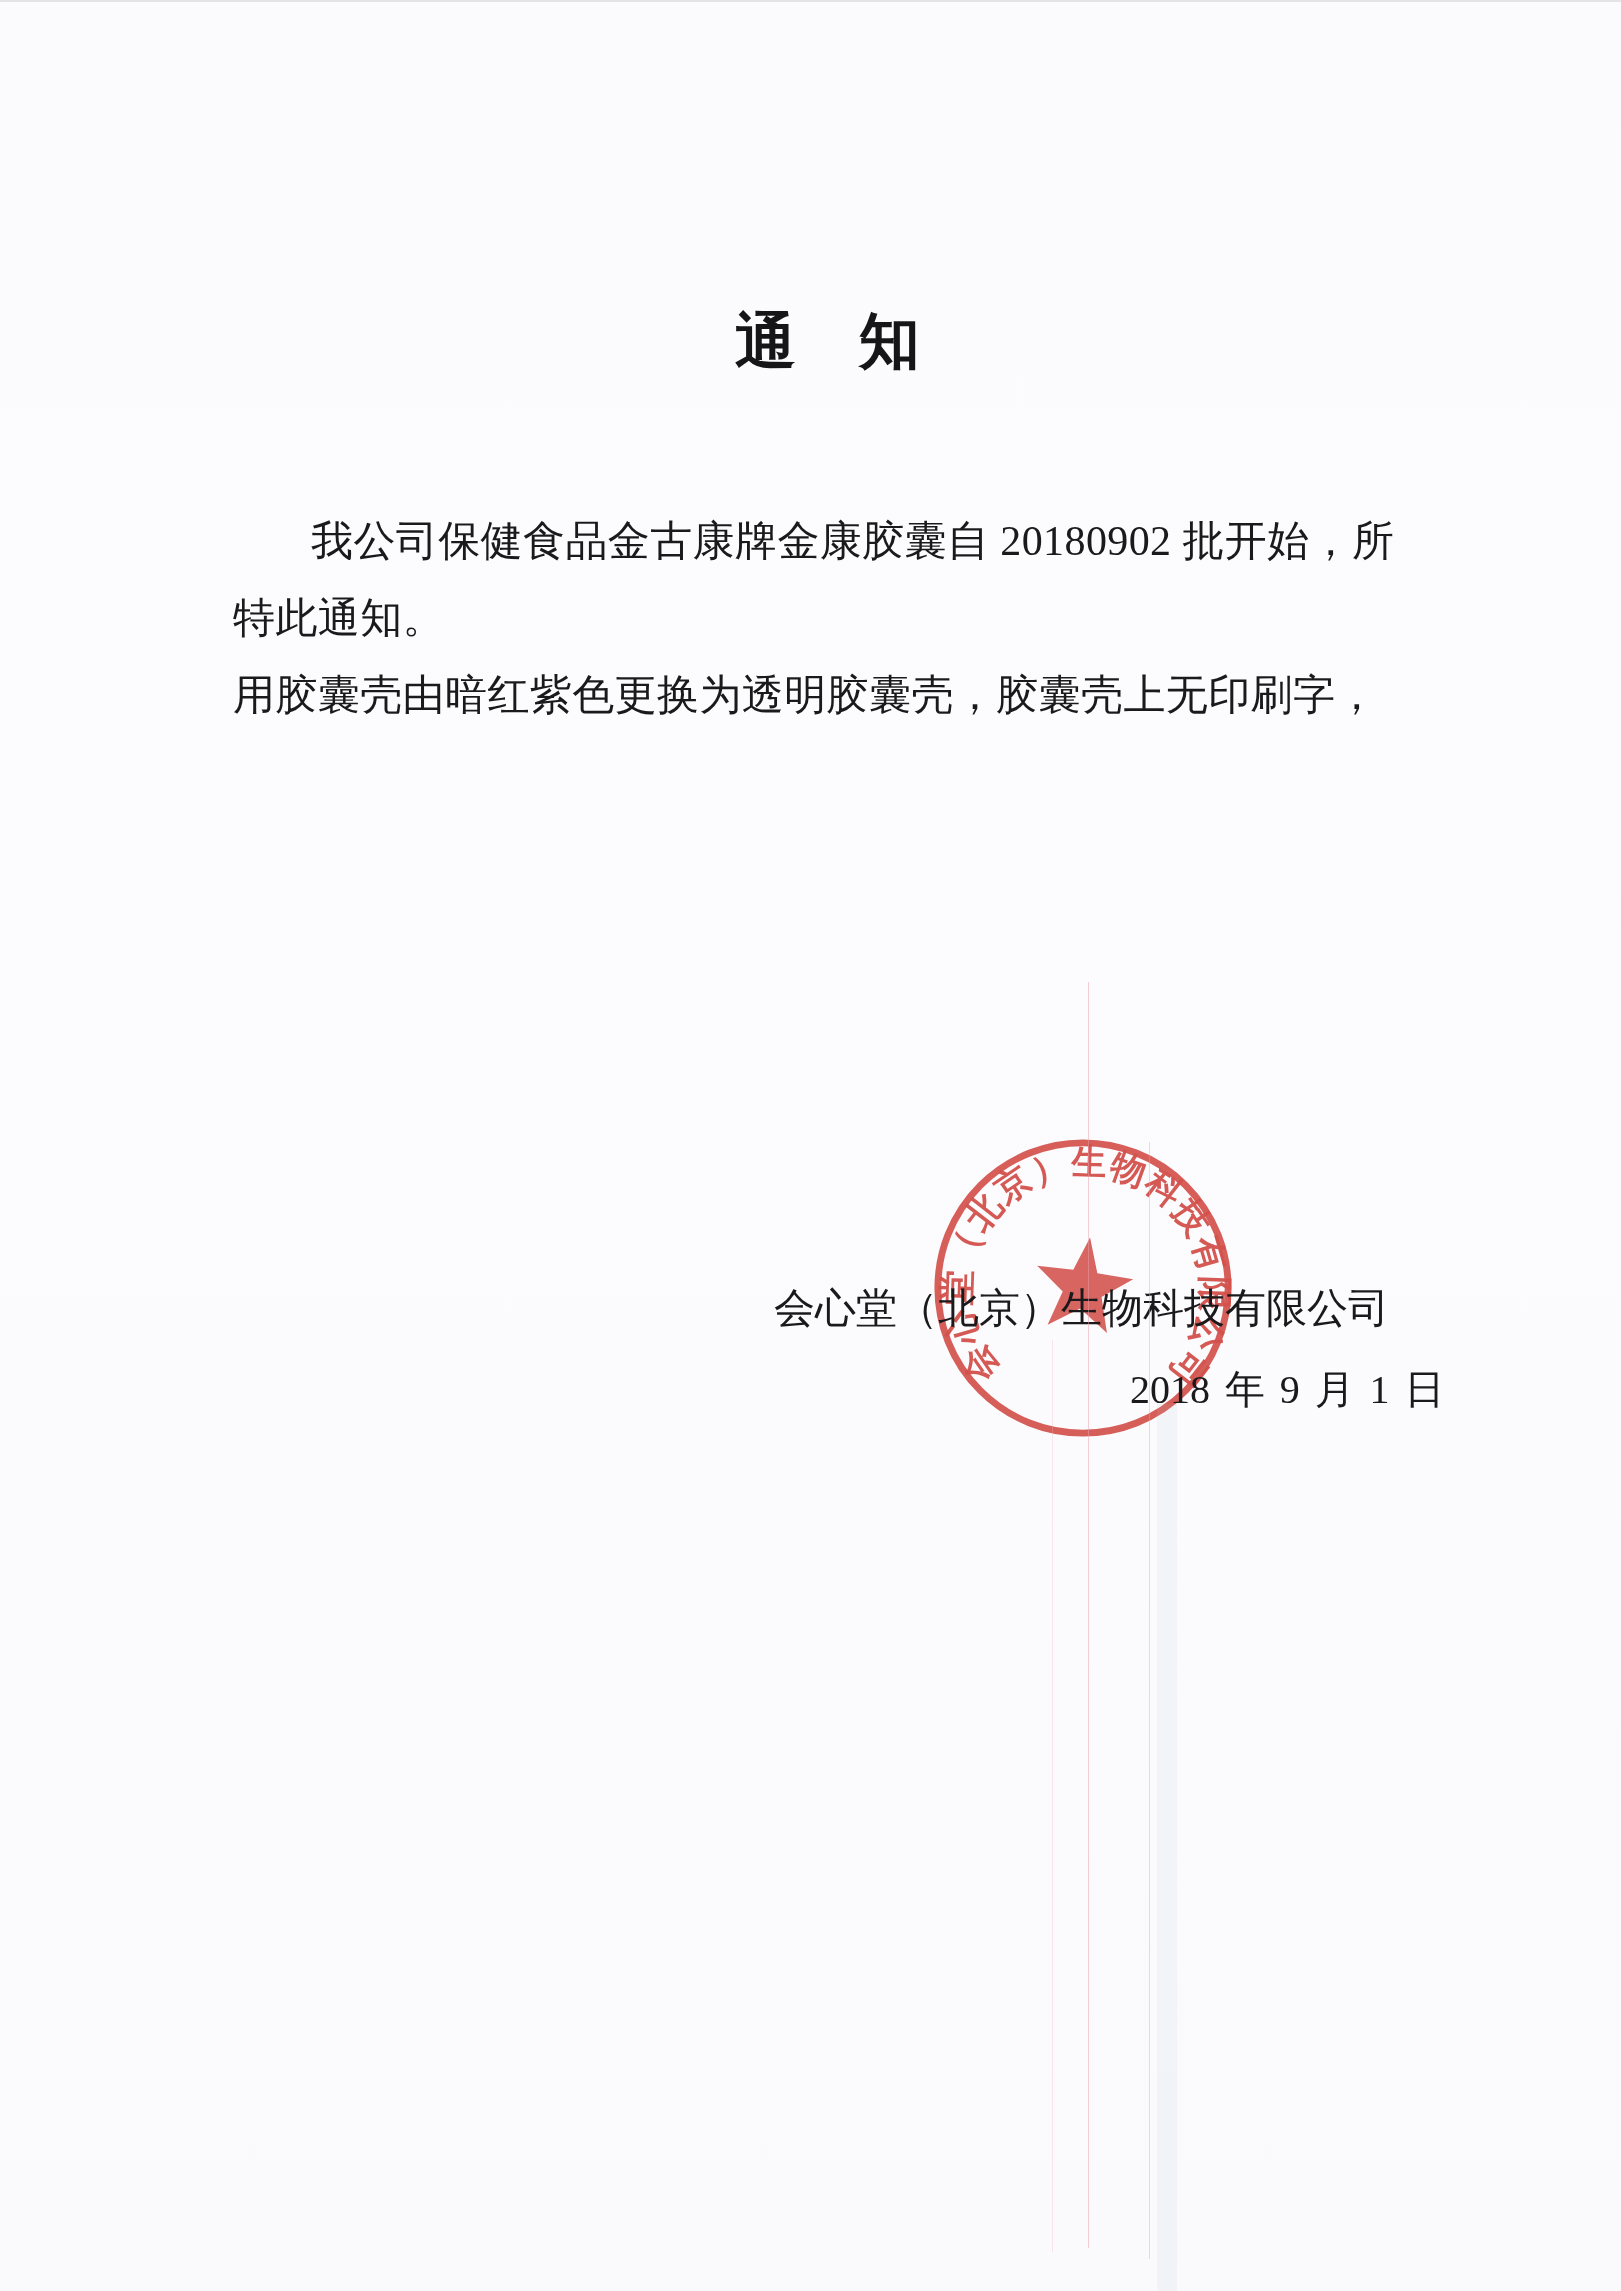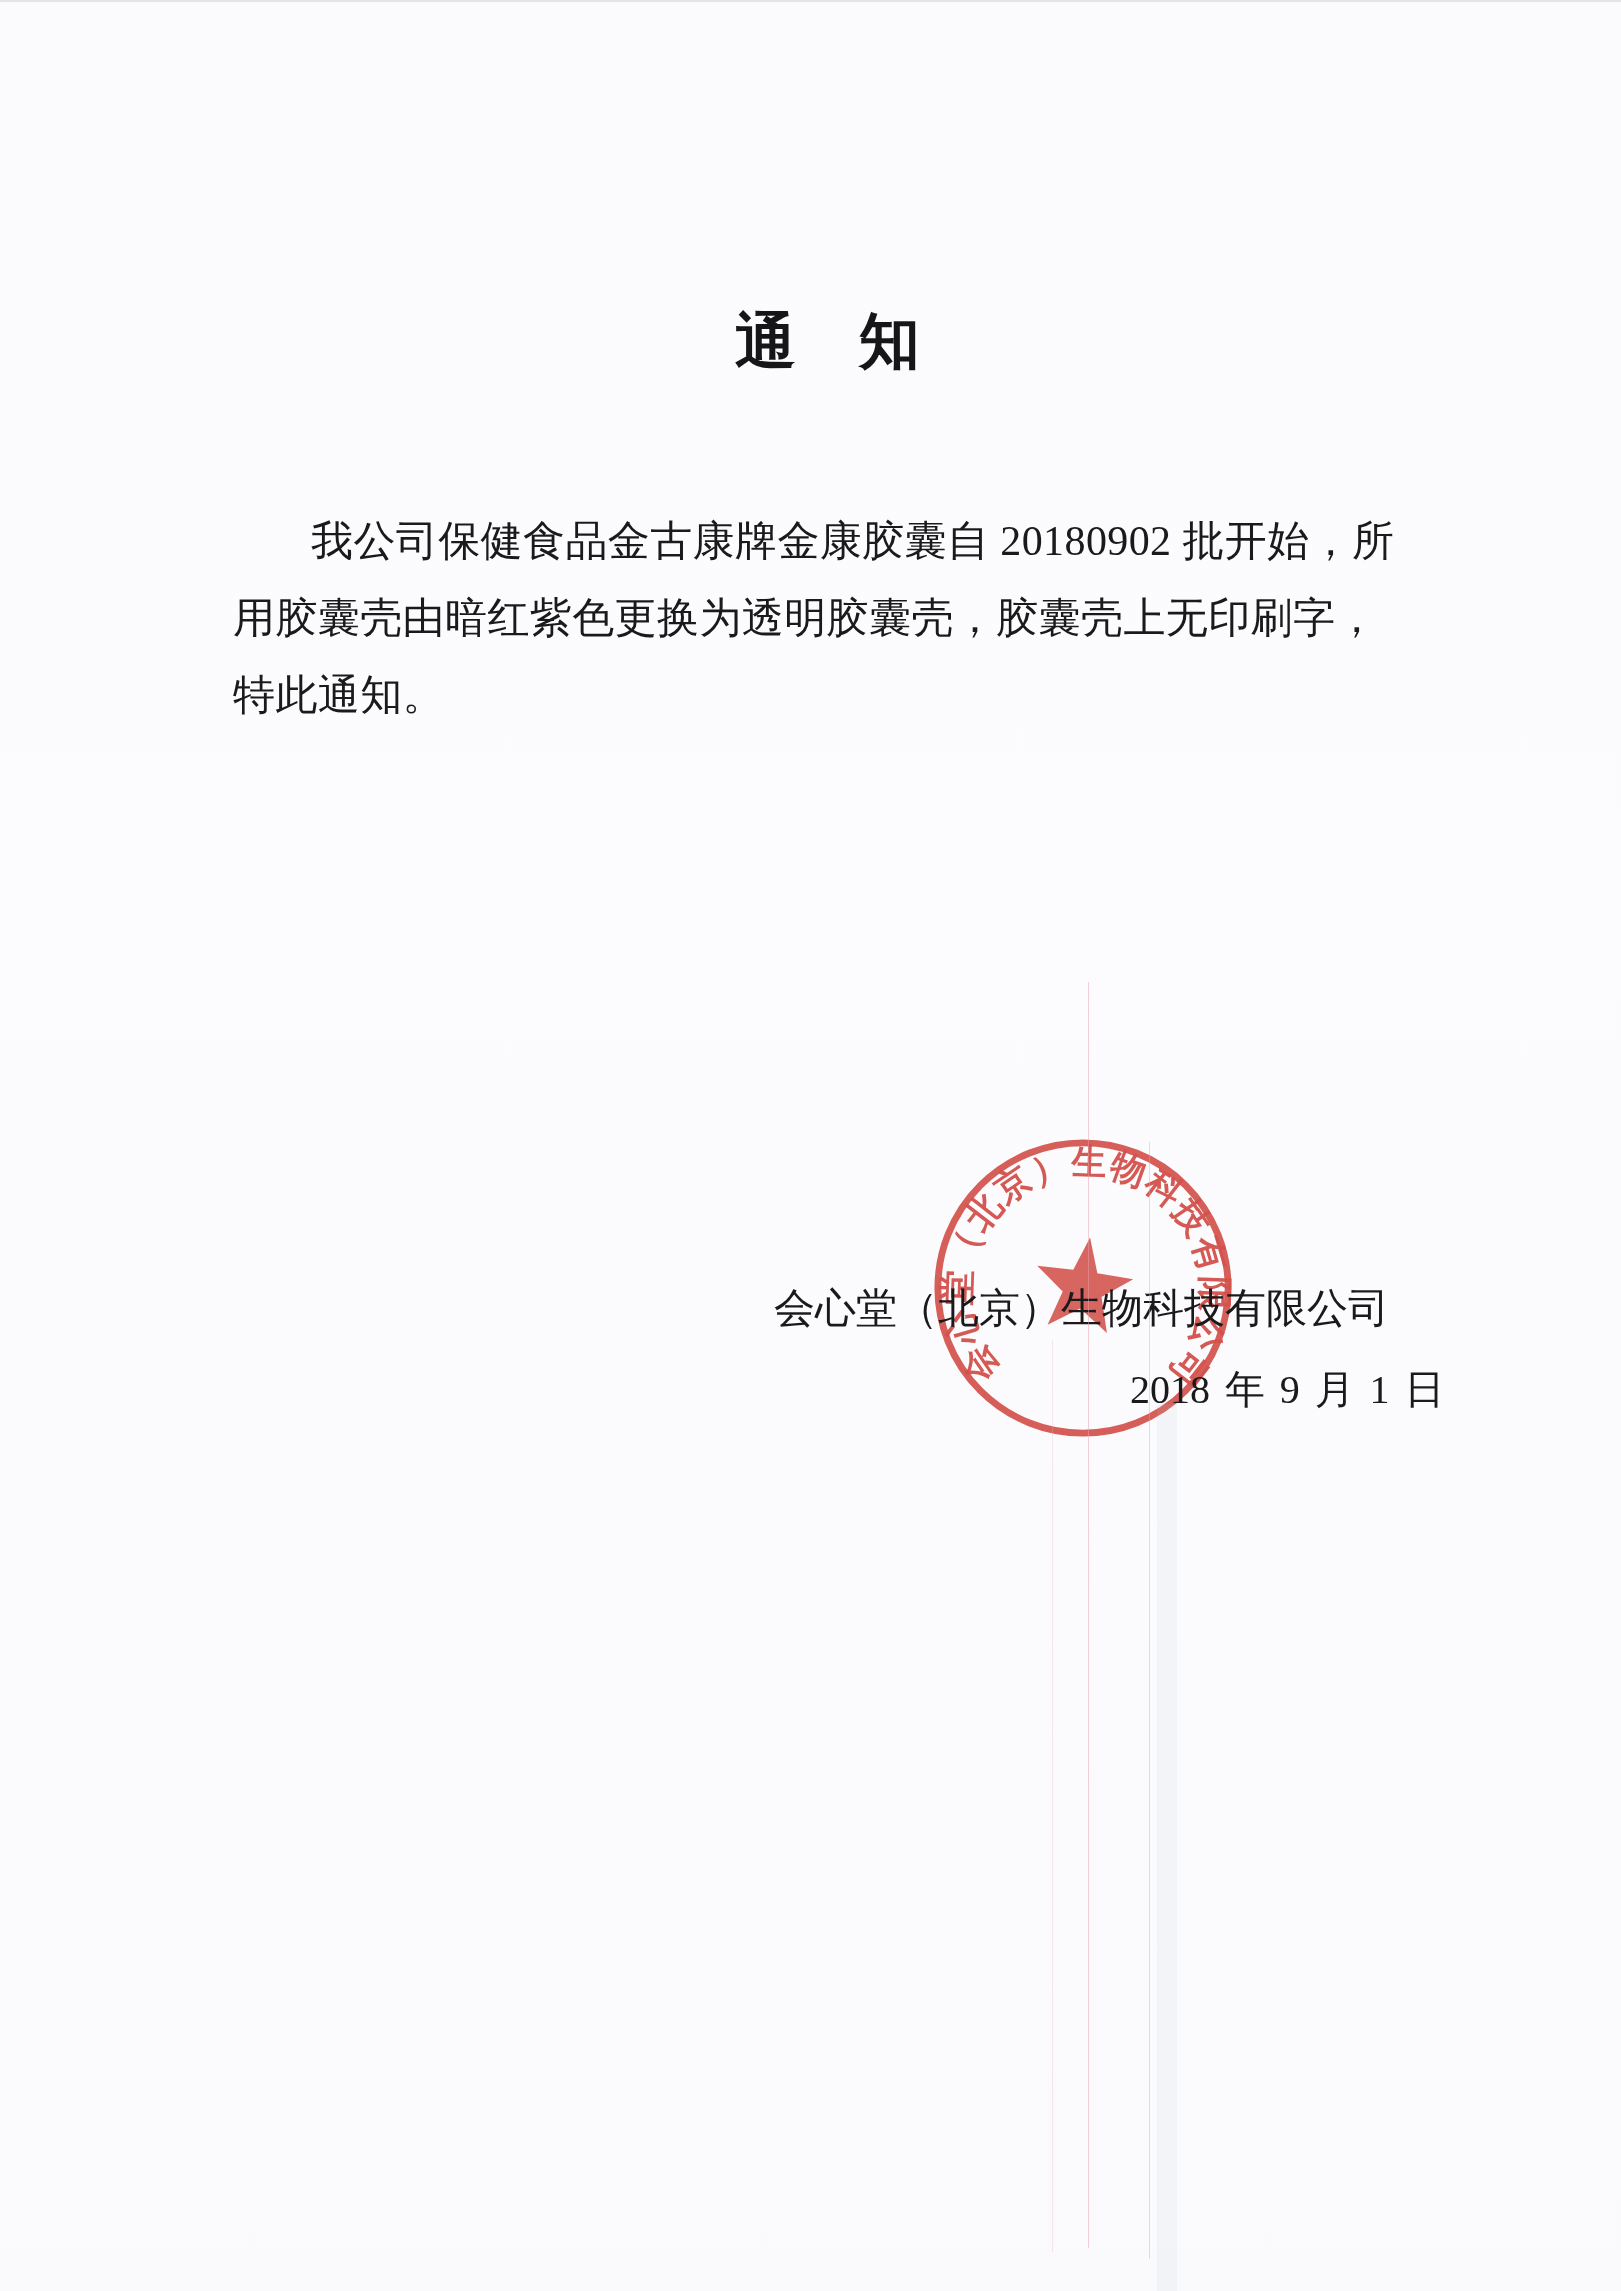--- a/index.html
+++ b/index.html
@@ -62,22 +62,22 @@
 </style>
 </head>
 <body>
 
 <div class="page">
 
   <div class="title">通　知</div>
 
   <div class="body-text">
     <div class="line indent">我公司保健食品金古康牌金康胶囊自 20180902 批开始，所</div>
+    <div class="line">特此通知。</div>
     <div class="line">用胶囊壳由暗红紫色更换为透明胶囊壳，胶囊壳上无印刷字，</div>
-    <div class="line">特此通知。</div>
   </div>
 
   <div class="seal">
     <svg viewBox="0 0 310 310" xmlns="http://www.w3.org/2000/svg">
       <circle cx="155" cy="155" r="148" fill="none" stroke="#d23e37" stroke-width="7" opacity="0.92"></circle>
       <defs>
         <path id="sealTextPath" d="M 70.9 239.1 A 119 119 0 0 1 239.1 70.9 A 119 119 0 1 1 70.9 239.1"></path>
       </defs>
       <text font-size="37" fill="#d23e37" letter-spacing="2" opacity="0.95">
         <textPath href="#sealTextPath" startOffset="0" textLength="560" lengthAdjust="spacingAndGlyphs">会心堂（北京）生物科技有限公司</textPath>

